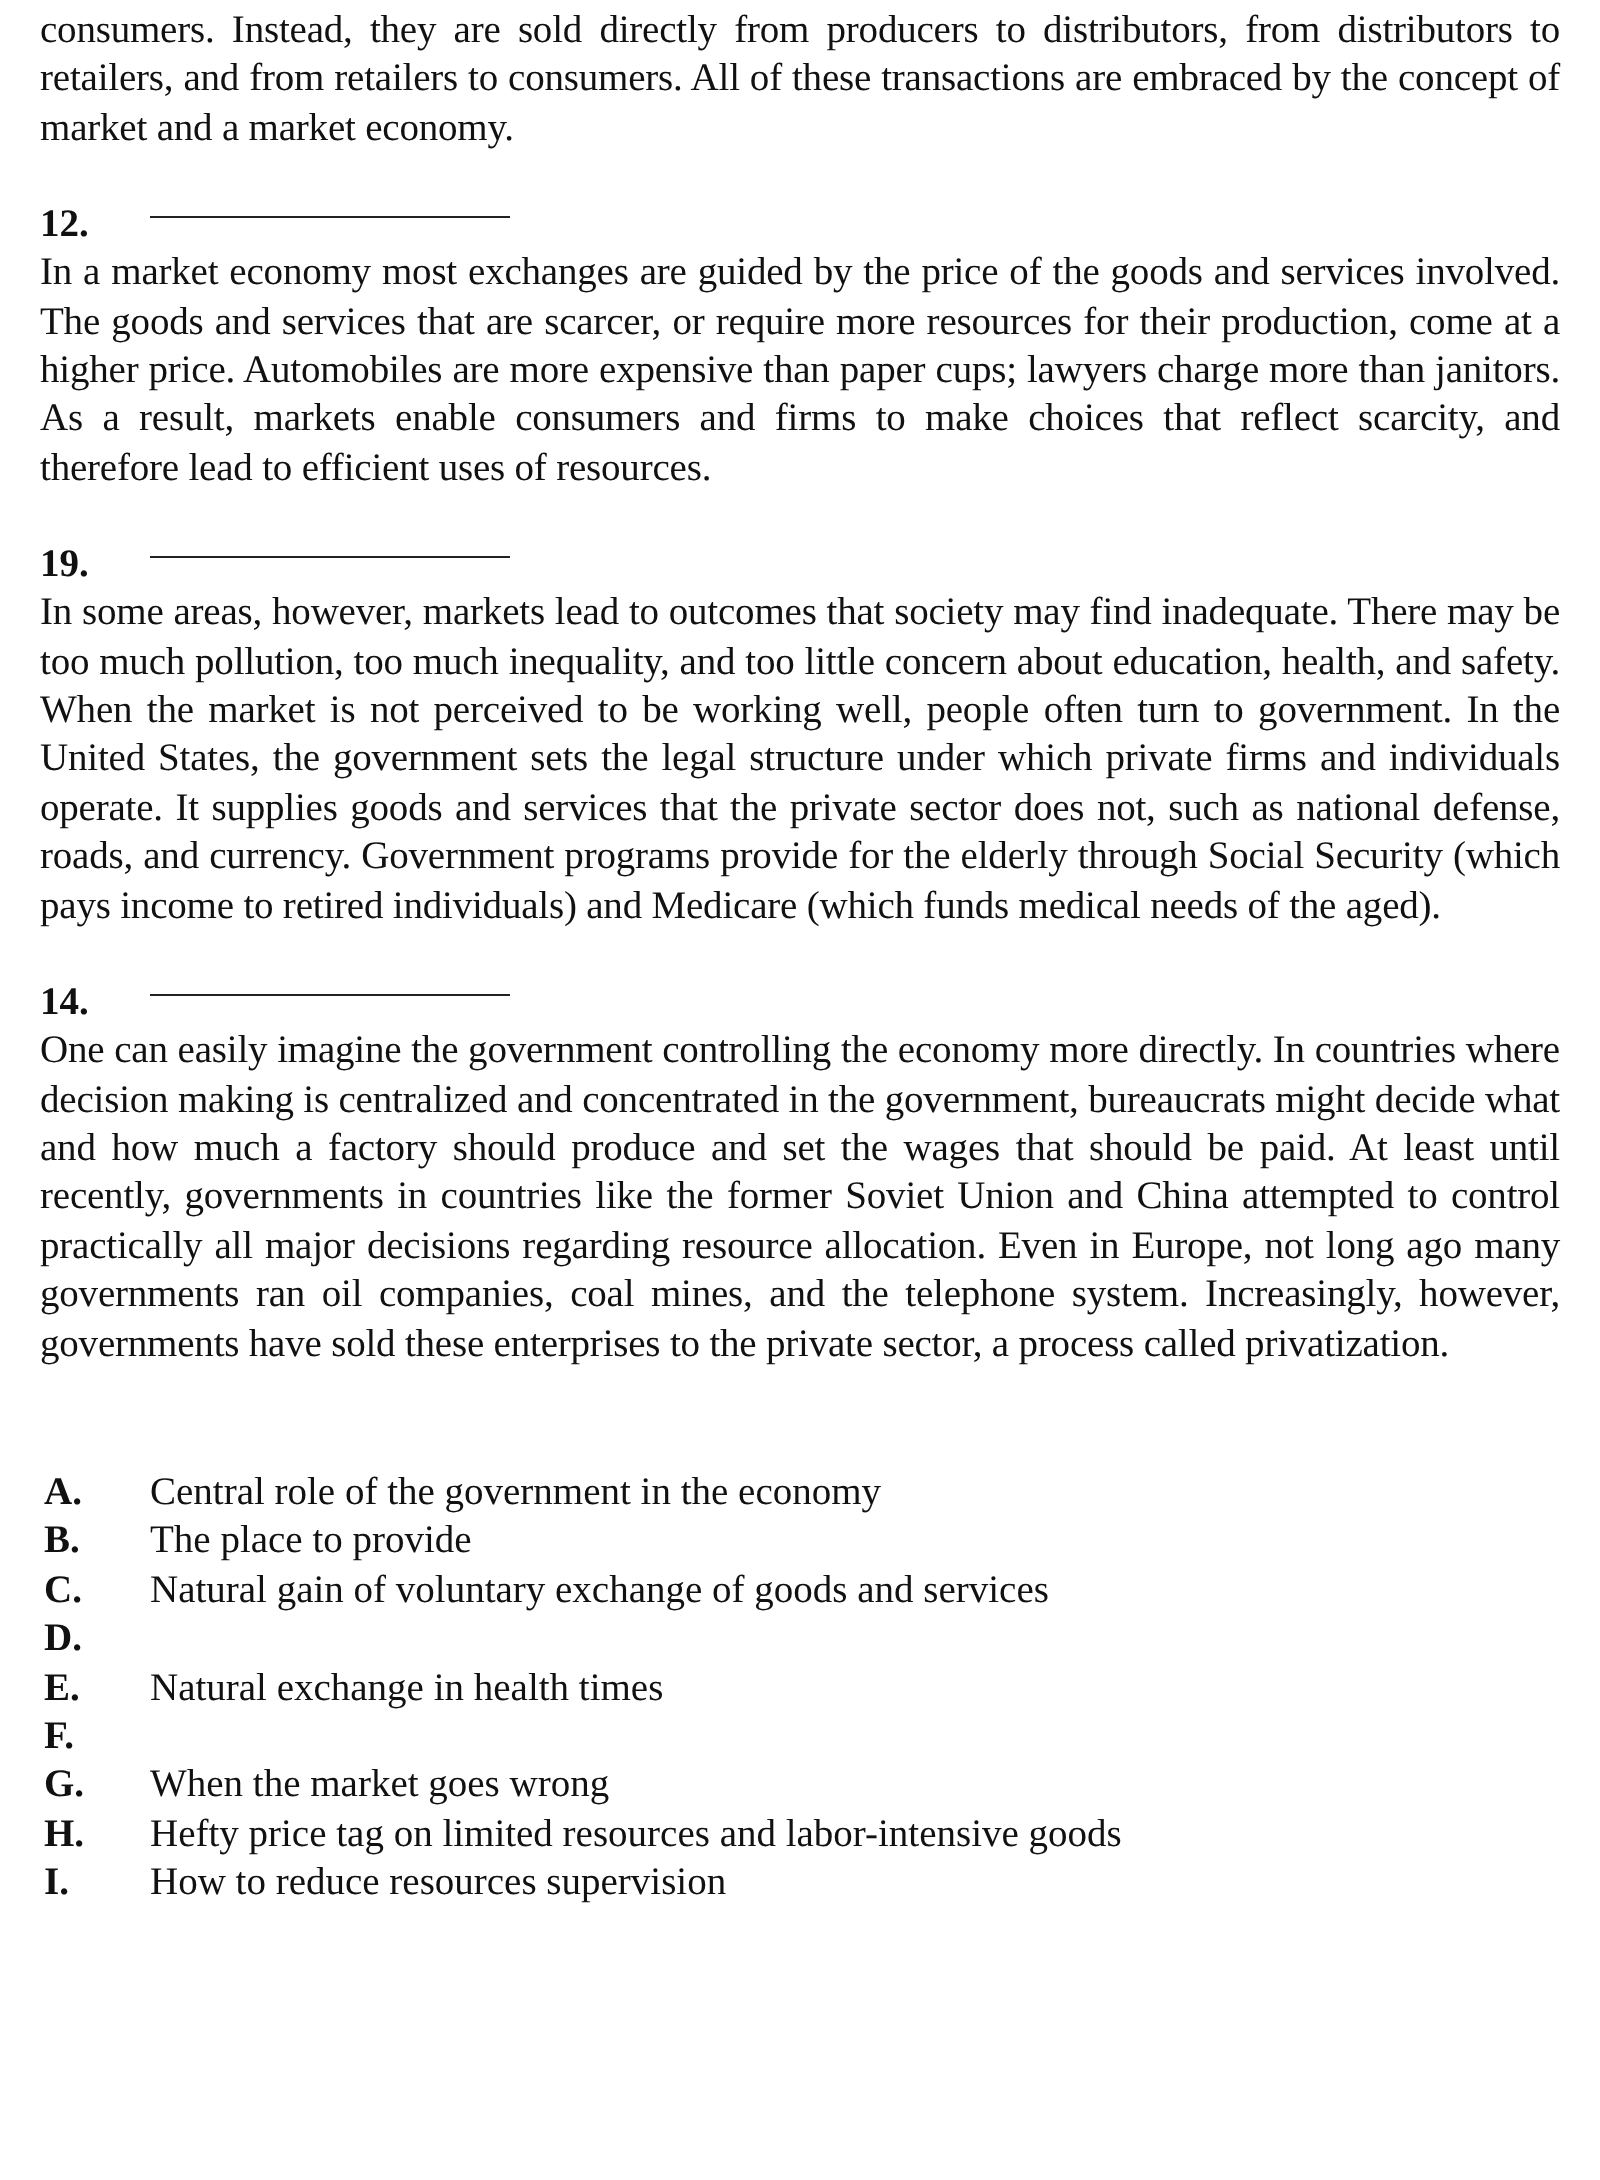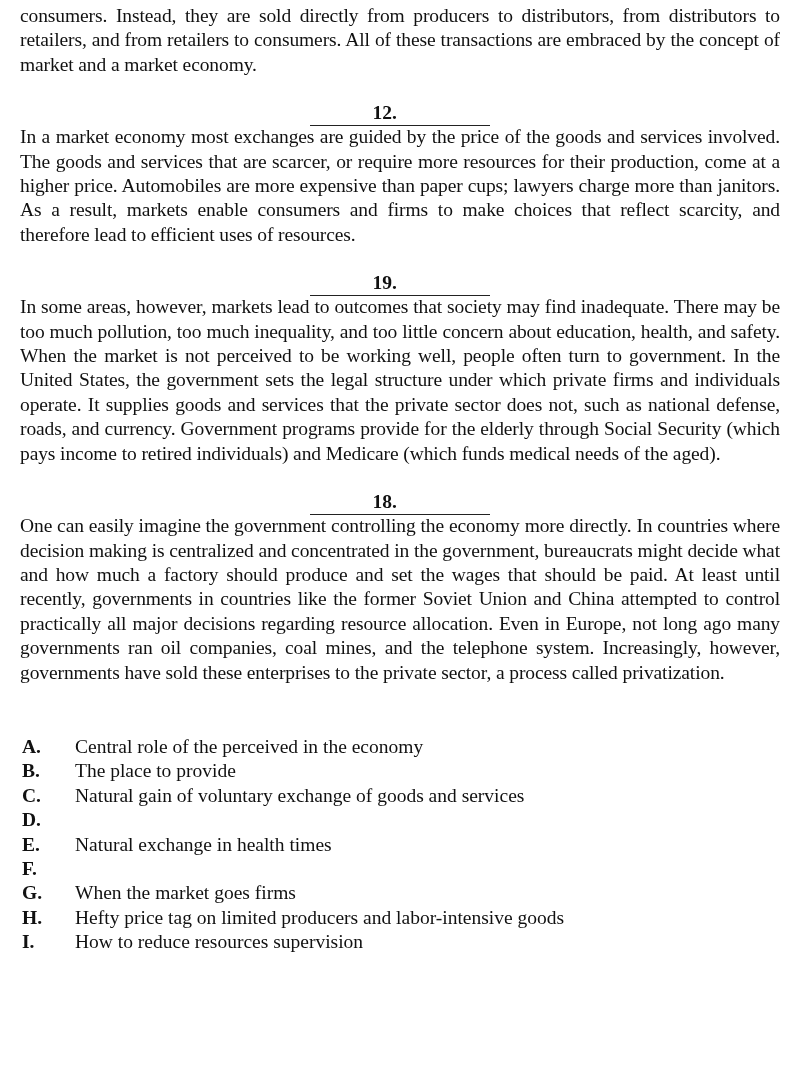--- a/index.html
+++ b/index.html
@@ -29,23 +29,22 @@
       letter-spacing: -0.1px;
     }
     .intro {
       padding-top: 4px;
     }
     .q-block {
       margin-top: 24px;
     }
     .q-head {
       display: flex;
-      align-items: center;
+      align-items: flex-end;
       height: 24px;
-      flex-direction: column;
     }
     .q-num {
       font-weight: bold;
       font-size: 19.5px;
       line-height: 24px;
       width: 55px;
     }
     .q-blank {
       width: 180px;
       border-bottom: 1px solid #222;
@@ -84,30 +83,30 @@
   <div class="q-block">
     <div class="q-head">
       <span class="q-num">19.</span>
       <span class="q-blank"></span>
     </div>
     <p class="para">In some areas, however, markets lead to outcomes that society may find inadequate. There may be too much pollution, too much inequality, and too little concern about education, health, and safety. When the market is not perceived to be working well, people often turn to government. In the United States, the government sets the legal structure under which private firms and individuals operate. It supplies goods and services that the private sector does not, such as national defense, roads, and currency. Government programs provide for the elderly through Social Security (which pays income to retired individuals) and Medicare (which funds medical needs of the aged).</p>
   </div>
 
   <div class="q-block">
     <div class="q-head">
-      <span class="q-num">18.</span>
+      <span class="q-num">14.</span>
       <span class="q-blank"></span>
     </div>
     <p class="para">One can easily imagine the government controlling the economy more directly. In countries where decision making is centralized and concentrated in the government, bureaucrats might decide what and how much a factory should produce and set the wages that should be paid. At least until recently, governments in countries like the former Soviet Union and China attempted to control practically all major decisions regarding resource allocation. Even in Europe, not long ago many governments ran oil companies, coal mines, and the telephone system. Increasingly, however, governments have sold these enterprises to the private sector, a process called privatization.</p>
   </div>
 
   <div class="options">
     <div class="opt">
       <span class="opt-letter">A.</span>
-      <span>Central role of the perceived in the economy</span>
+      <span>Central role of the government in the economy</span>
     </div>
     <div class="opt">
       <span class="opt-letter">B.</span>
       <span>The place to provide</span>
     </div>
     <div class="opt">
       <span class="opt-letter">C.</span>
       <span>Natural gain of voluntary exchange of goods and services</span>
     </div>
     <div class="opt">
@@ -115,25 +114,25 @@
     </div>
     <div class="opt">
       <span class="opt-letter">E.</span>
       <span>Natural exchange in health times</span>
     </div>
     <div class="opt">
       <span class="opt-letter">F.</span>
     </div>
     <div class="opt">
       <span class="opt-letter">G.</span>
-      <span>When the market goes firms</span>
+      <span>When the market goes wrong</span>
     </div>
     <div class="opt">
       <span class="opt-letter">H.</span>
-      <span>Hefty price tag on limited producers and labor-intensive goods</span>
+      <span>Hefty price tag on limited resources and labor-intensive goods</span>
     </div>
     <div class="opt">
       <span class="opt-letter">I.</span>
       <span>How to reduce resources supervision</span>
     </div>
   </div>
 
 </div>
 
 </body></html>

